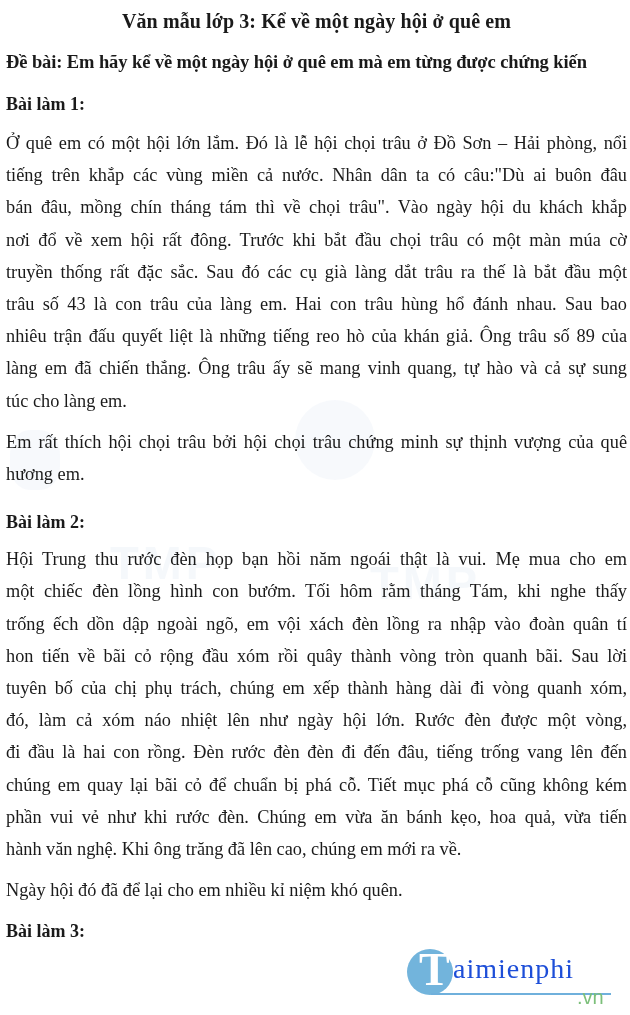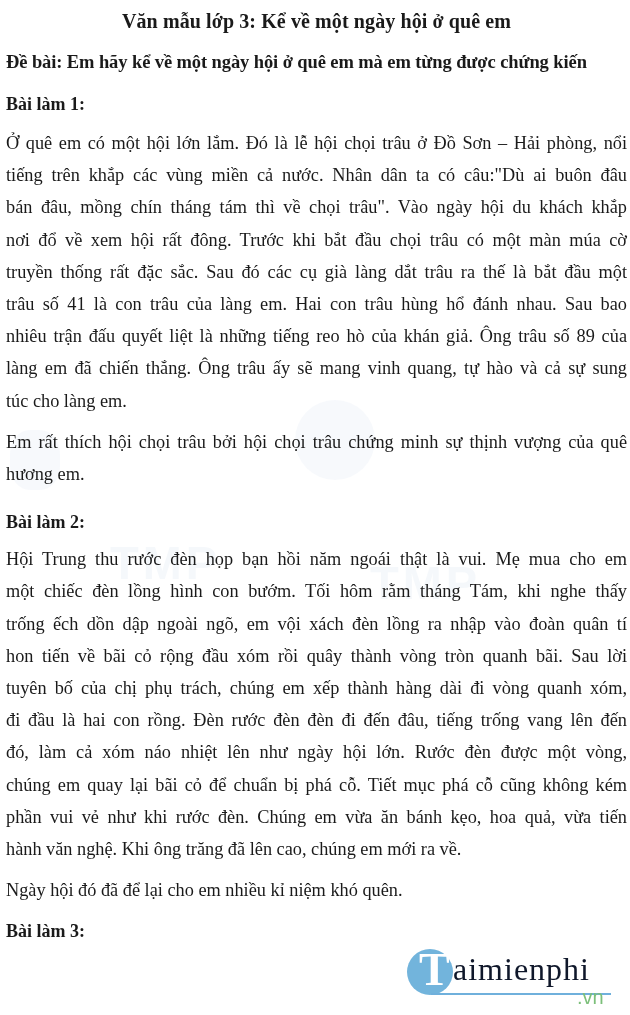--- a/index.html
+++ b/index.html
@@ -115,22 +115,22 @@
       font-weight: bold;
       font-size: 46px;
       color: #ffffff;
       line-height: 46px;
     }
     .logo-text {
       position: absolute;
       left: 48px;
       top: 2px;
       font-family: "Liberation Serif", serif;
-      font-size: 32px;
-      color: #0f172a;
+      font-size: 28px;
+      color: #1d4ed8;
       line-height: 44px;
       letter-spacing: 1px;
     }
     .logo-underline {
       position: absolute;
       left: 26px;
       top: 48px;
       width: 180px;
       height: 2px;
       background: #6fb0dc;
@@ -160,39 +160,39 @@
 
     <p class="prompt">Đề bài: Em hãy kể về một ngày hội ở quê em mà em từng được chứng kiến</p>
 
     <h2 class="heading h1pos">Bài làm 1:</h2>
     <p class="para p1">
       <span class="line">Ở quê em có một hội lớn lắm. Đó là lễ hội chọi trâu ở Đồ Sơn – Hải phòng, nổi</span>
       <span class="line">tiếng trên khắp các vùng miền cả nước. Nhân dân ta có câu:"Dù ai buôn đâu</span>
       <span class="line">bán đâu, mồng chín tháng tám thì về chọi trâu". Vào ngày hội du khách khắp</span>
       <span class="line">nơi đổ về xem hội rất đông. Trước khi bắt đầu chọi trâu có một màn múa cờ</span>
       <span class="line">truyền thống rất đặc sắc. Sau đó các cụ già làng dắt trâu ra thế là bắt đầu một</span>
-      <span class="line">trâu số 41 là con trâu của làng em. Hai con trâu hùng hổ đánh nhau. Sau bao</span>
+      <span class="line">trâu số 43 là con trâu của làng em. Hai con trâu hùng hổ đánh nhau. Sau bao</span>
       <span class="line">nhiêu trận đấu quyết liệt là những tiếng reo hò của khán giả. Ông trâu số 89 của</span>
       <span class="line">làng em đã chiến thắng. Ông trâu ấy sẽ mang vinh quang, tự hào và cả sự sung</span>
       <span class="line last">túc cho làng em.</span>
     </p>
     <p class="para p2">
       <span class="line">Em rất thích hội chọi trâu bởi hội chọi trâu chứng minh sự thịnh vượng của quê</span>
       <span class="line last">hương em.</span>
     </p>
 
     <h2 class="heading h2pos">Bài làm 2:</h2>
     <p class="para p3">
       <span class="line">Hội Trung thu rước đèn họp bạn hồi năm ngoái thật là vui. Mẹ mua cho em</span>
       <span class="line">một chiếc đèn lồng hình con bướm. Tối hôm rằm tháng Tám, khi nghe thấy</span>
       <span class="line">trống ếch dồn dập ngoài ngõ, em vội xách đèn lồng ra nhập vào đoàn quân tí</span>
       <span class="line">hon tiến về bãi cỏ rộng đầu xóm rồi quây thành vòng tròn quanh bãi. Sau lời</span>
       <span class="line">tuyên bố của chị phụ trách, chúng em xếp thành hàng dài đi vòng quanh xóm,</span>
+      <span class="line">đó, làm cả xóm náo nhiệt lên như ngày hội lớn. Rước đèn được một vòng,</span>
       <span class="line">đi đầu là hai con rồng. Đèn rước đèn đèn đi đến đâu, tiếng trống vang lên đến</span>
-      <span class="line">đó, làm cả xóm náo nhiệt lên như ngày hội lớn. Rước đèn được một vòng,</span>
       <span class="line">chúng em quay lại bãi cỏ để chuẩn bị phá cỗ. Tiết mục phá cỗ cũng không kém</span>
       <span class="line">phần vui vẻ như khi rước đèn. Chúng em vừa ăn bánh kẹo, hoa quả, vừa tiến</span>
       <span class="line last">hành văn nghệ. Khi ông trăng đã lên cao, chúng em mới ra về.</span>
     </p>
     <p class="para p4">
       <span class="line last">Ngày hội đó đã để lại cho em nhiều kỉ niệm khó quên.</span>
     </p>
 
     <h2 class="heading h3pos">Bài làm 3:</h2>
   </div>

